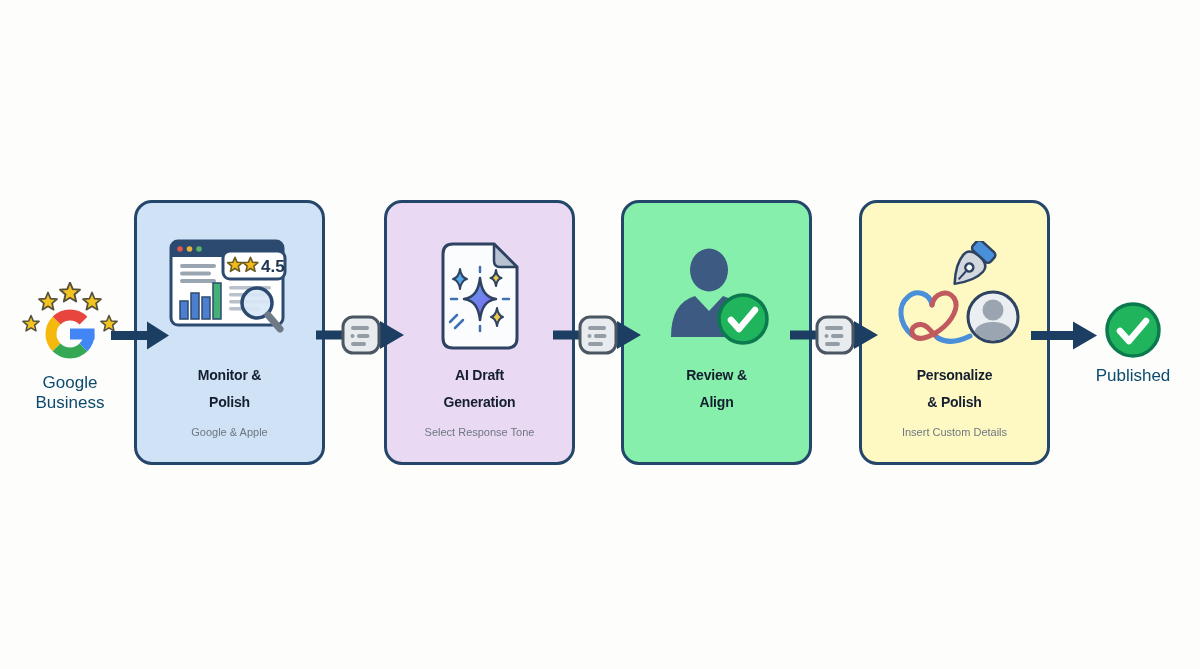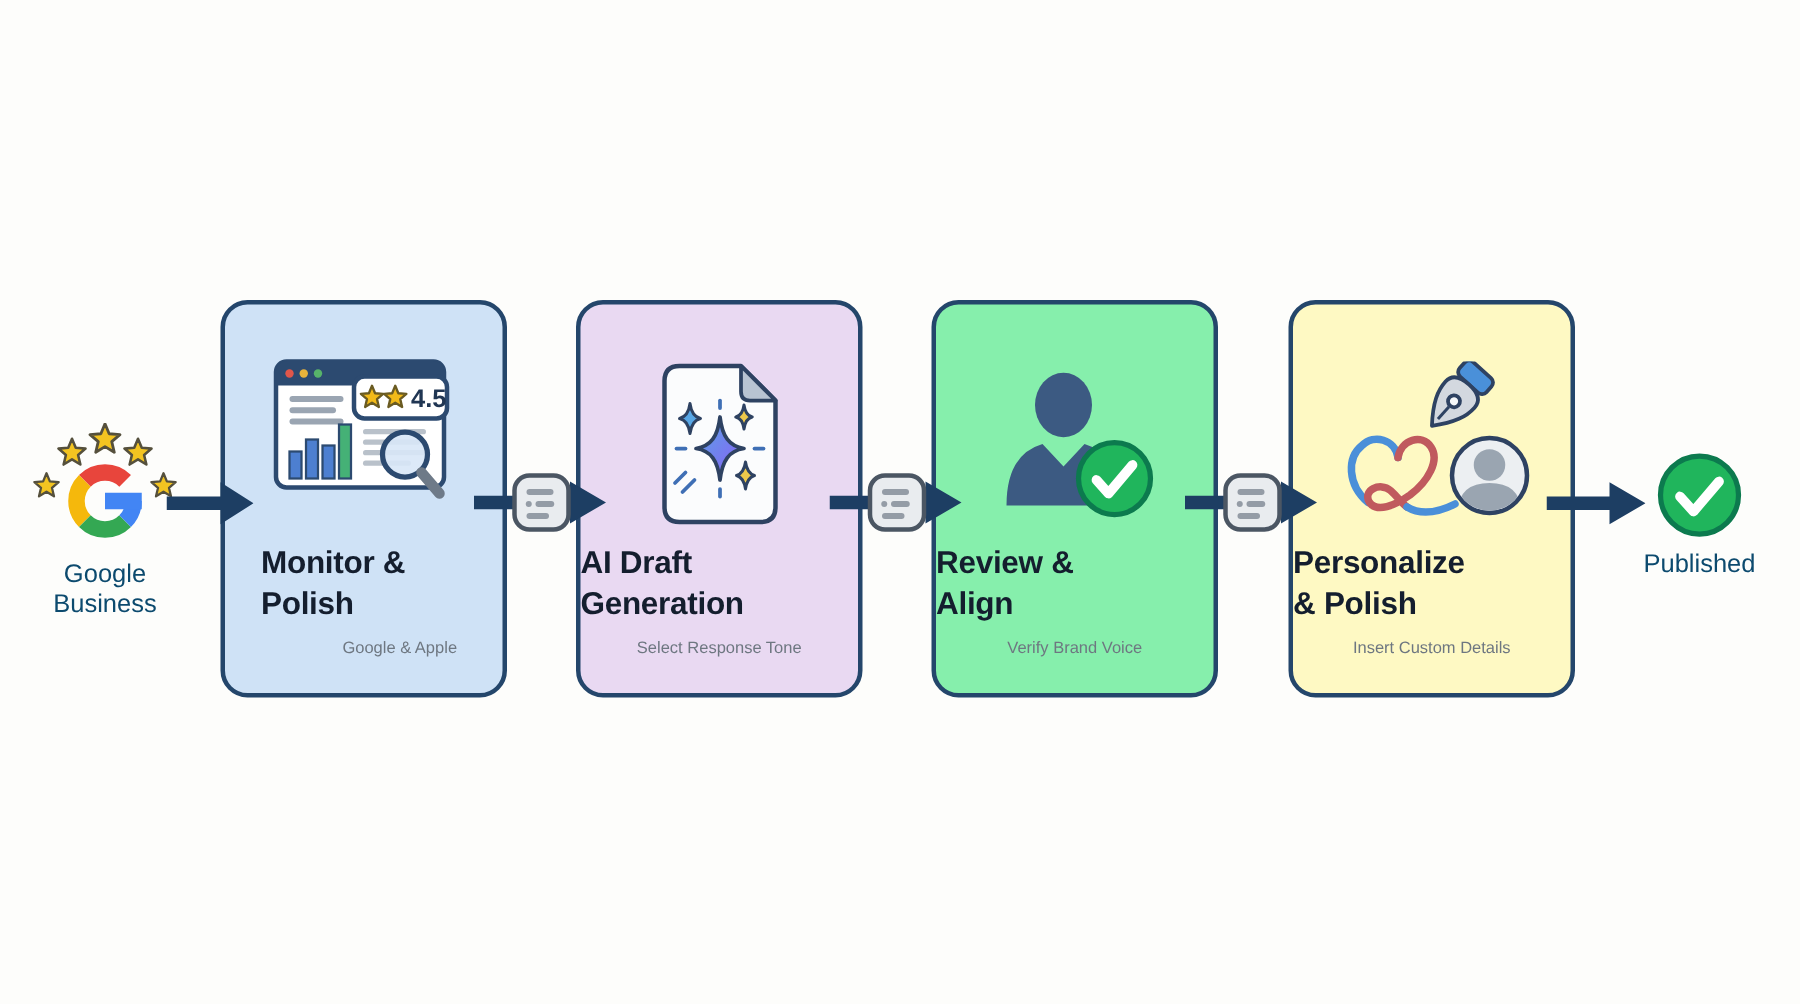--- a/index.html
+++ b/index.html
@@ -8,31 +8,31 @@
   .canvas { position:relative; width:1200px; height:669px; background:#fdfdfb; }
 
   
   .source { position:absolute; left:16px; top:282px; width:108px; text-align:center; }
   .source svg { display:block; margin:0 auto; }
   .side-label { margin-top:7px; font-size:17px; line-height:20px; color:#0c4a6e; }
 
   
   .card { position:absolute; top:200px; width:191px; height:265px;
           border:3px solid #24466b; border-radius:18px; z-index:1; }
-  .card-1 { left:147px;padding-left:24px; }
+  .card-1 { left:134px; }
   .card-2 { left:384px; }
   .card-3 { left:621px; }
   .card-4 { left:859px; }
   .card-icon { position:absolute; left:0; right:0; display:flex; justify-content:center; }
   .card-1 .card-icon { top:34px; }
   .card-2 .card-icon { top:38px; }
   .card-3 .card-icon { top:40px; }
   .card-4 .card-icon { top:38px; }
-  .card-title { position:absolute; top:159px; width:100%; 
-                font-size:21px; font-weight:700; color:#141e2e; line-height:27px; letter-spacing:-0.2px; }
+  .card-title { position:absolute; top:159px; width:100%; text-align:center;
+                font-size:14px; font-weight:700; color:#141e2e; line-height:27px; letter-spacing:-0.2px; }
   .card-sub { position:absolute; top:223px; width:100%; text-align:center;
               font-size:11px; color:#6e7781; }
 
   
   .arrow-first { position:absolute; left:111px; top:317px; z-index:5; }
   .arrow-last  { position:absolute; left:1031px; top:317px; z-index:5; }
   .connector { position:absolute; top:314px; width:90px; height:42px; z-index:5; }
   .conn-1 { left:316px; } .conn-2 { left:553px; } .conn-3 { left:790px; }
   .connector .conn-arrow { position:absolute; left:0; top:0; }
   .connector .badge { position:absolute; left:25px; top:1px; }
@@ -189,21 +189,20 @@
         <ellipse cx="44" cy="27" rx="19" ry="21.5" fill="#3c5a82"></ellipse>
         <path d="M6,94 Q6,60 30,53 L44,68 L58,53 Q82,60 82,94 Z" fill="#3c5a82"></path>
         <circle cx="78" cy="76" r="24" fill="#20b55c" stroke="#0c7a4e" stroke-width="3.5"></circle>
         <path d="M66,77 L74,86 L90,67" fill="none" stroke="#ffffff" stroke-width="6.5" stroke-linecap="round" stroke-linejoin="round"></path>
       </svg>
     </div>
     <div class="card-title">
       <div>Review &amp;</div>
       <div>Align</div>
     </div>
-    <div class="card-sub">Verify Brand Voice</div>
   </div>
 
   <div class="connector conn-3">
     <svg class="conn-arrow" width="90" height="42" viewBox="0 0 90 42">
       <path d="M0,16.5 H64 V7 L88,21 L64,35 V25.5 H0 Z" fill="#1d3e63"></path>
     </svg>
     <svg class="badge" width="40" height="40" viewBox="0 0 40 40">
       <rect x="2" y="2" width="36" height="36" rx="10" fill="#e9ecef" stroke="#4b5663" stroke-width="3"></rect>
       <g fill="#949ca6">
         <rect x="10" y="11" width="18" height="4" rx="2"></rect>

